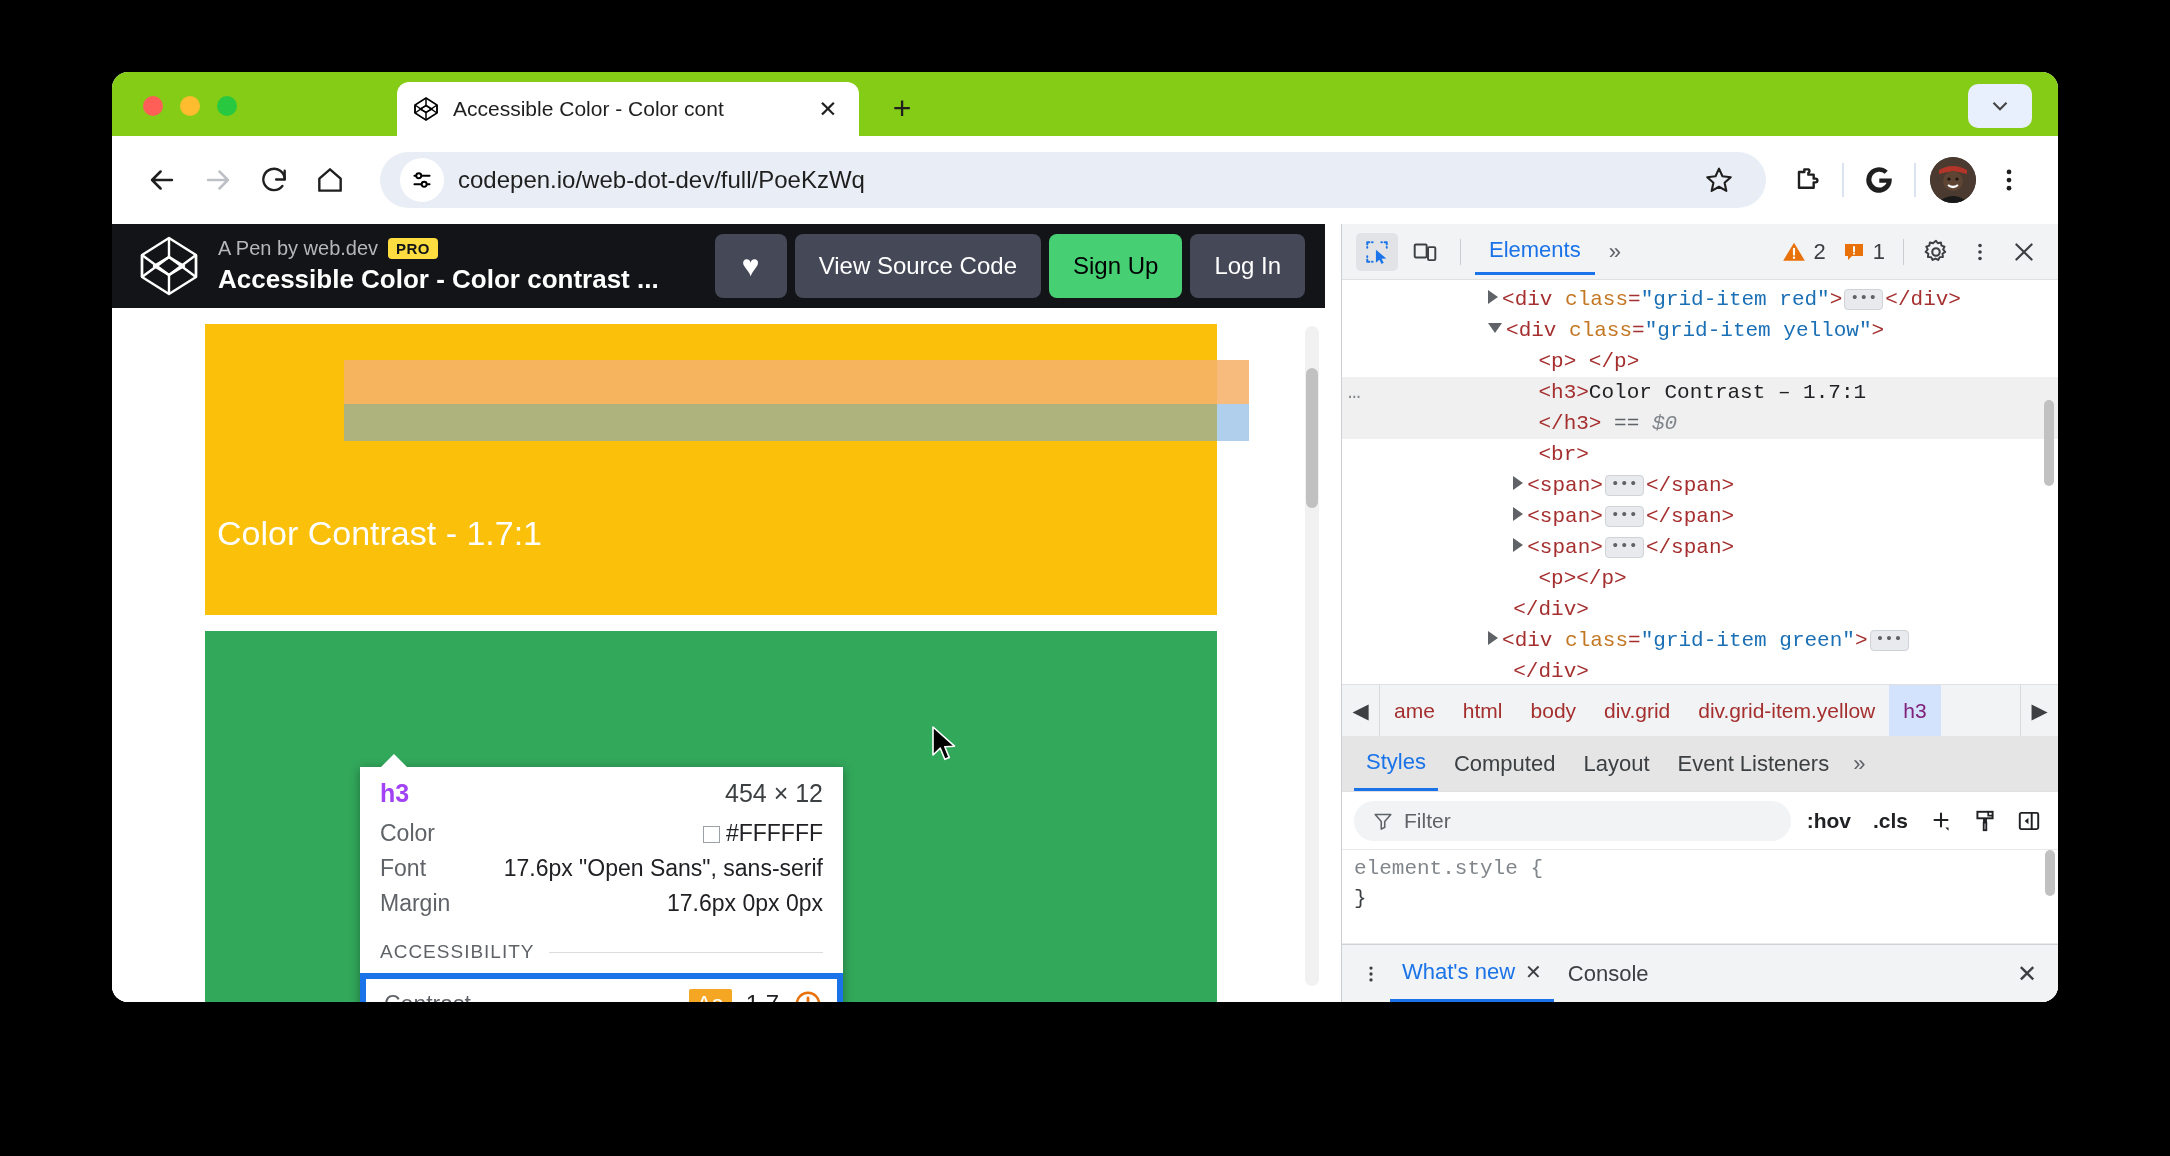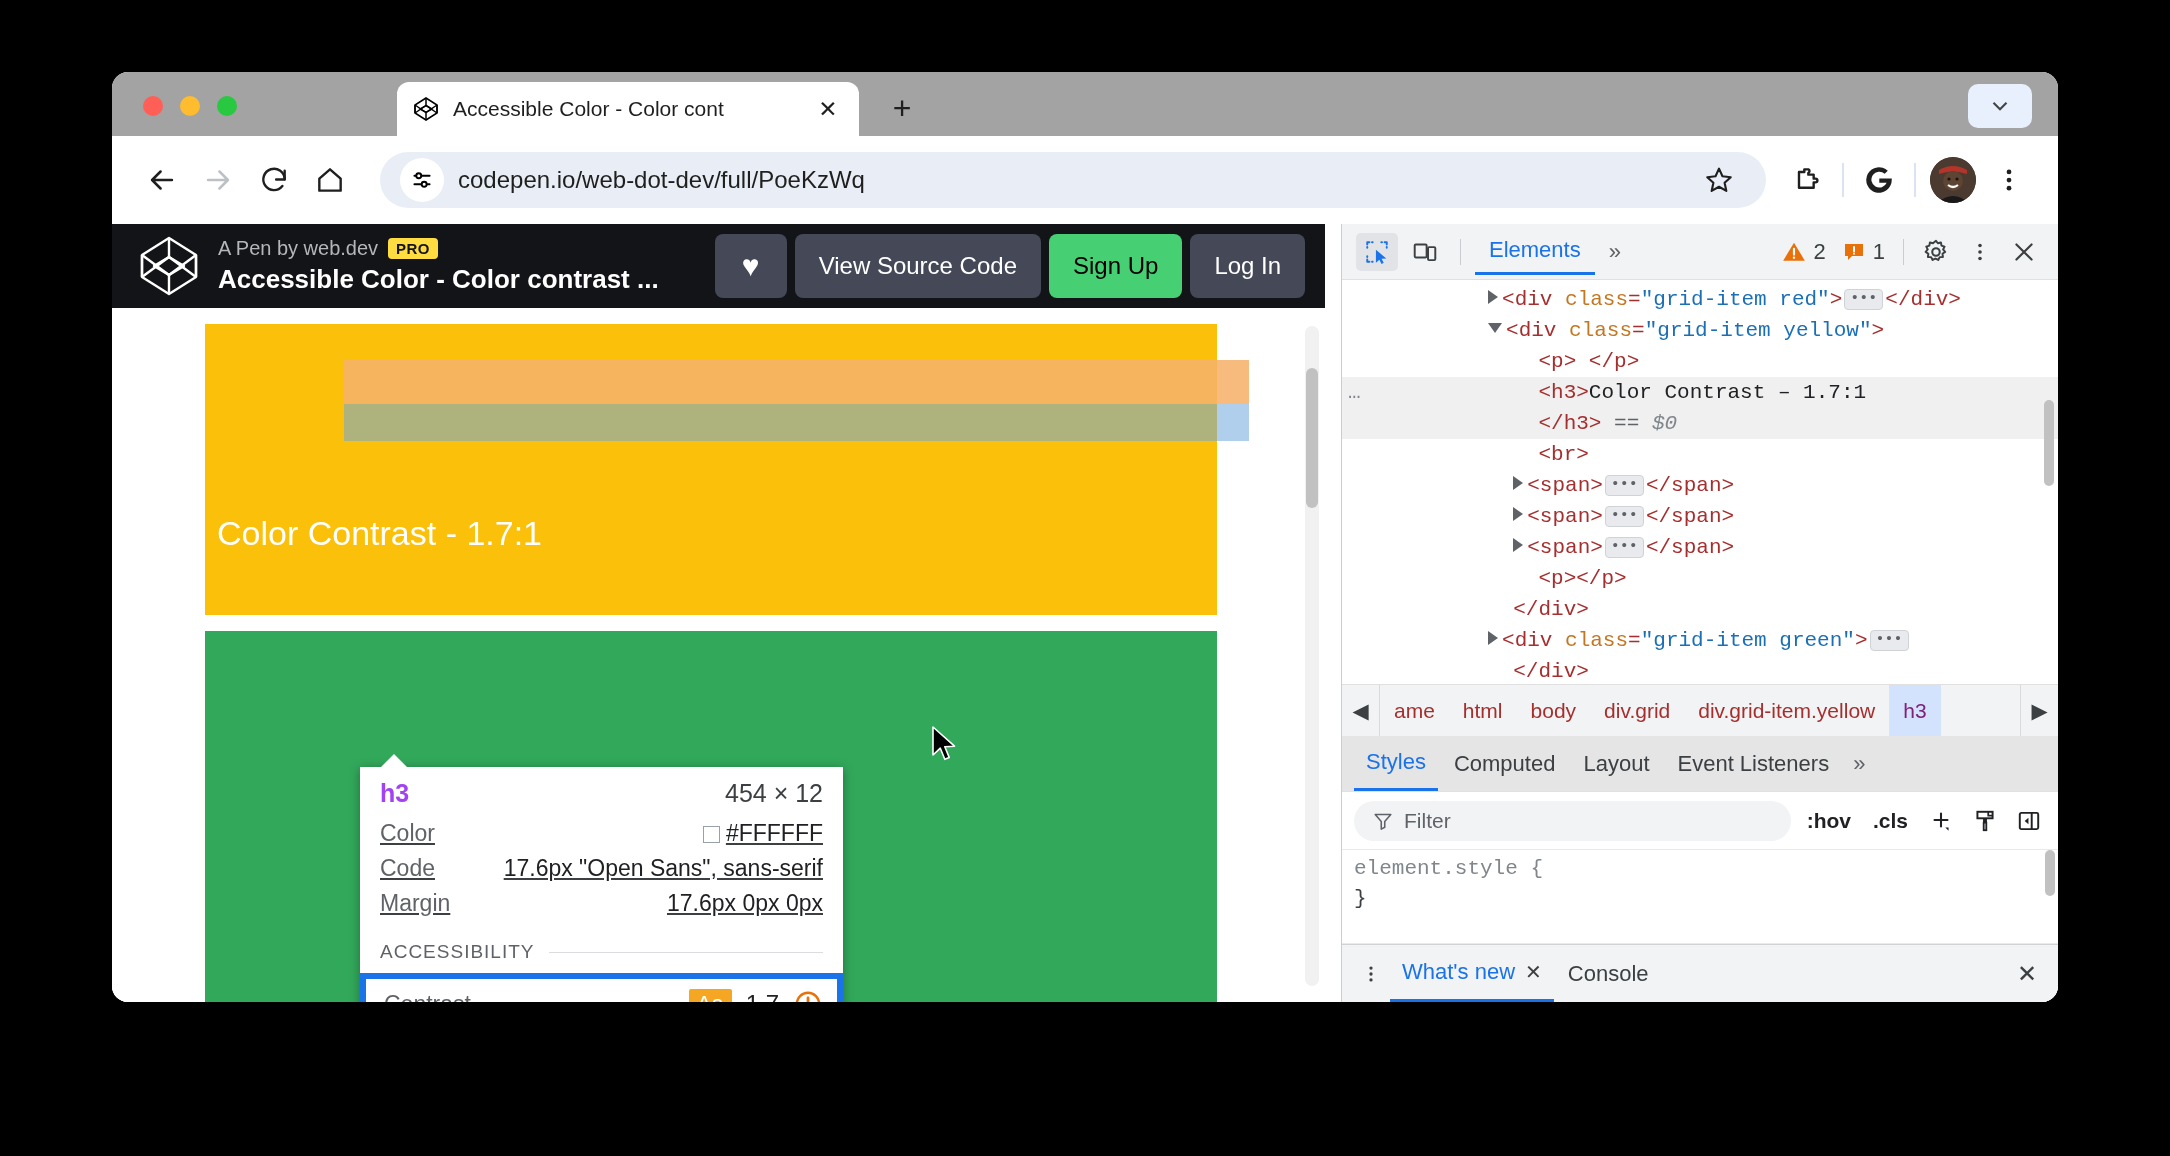--- a/index.html
+++ b/index.html
@@ -18,21 +18,21 @@
     background: #fff;
     border-radius: 16px;
     overflow: hidden;
     box-shadow: 0 4px 28px rgba(0,0,0,.35);
   }
 
   
   #tab-strip {
     position: relative;
     height: 64px;
-    background: #a3a3a3;
+    background: #84cc16;
   }
   .traffic-lights {
     position: absolute; left: 31px; top: 24px;
     display: flex; gap: 17px;
   }
   .traffic-light { width: 20px; height: 20px; border-radius: 50%; }
   .tl-red { background: #ff5f57; }
   .tl-yellow { background: #febc2e; }
   .tl-green { background: #28c840; }
 
@@ -216,21 +216,21 @@
     position: absolute; left: 20px; top: -13px;
     width: 0; height: 0;
     border-left: 14px solid transparent;
     border-right: 14px solid transparent;
     border-bottom: 14px solid #fff;
   }
   .tt-pad { padding: 12px 20px 6px 20px; }
   #tt-header { display: flex; justify-content: space-between; align-items: baseline; margin-bottom: 8px; }
   #tt-tag { color: #a142f4; font-weight: bold; font-size: 25px; }
   #tt-dims { color: #3c4043; font-size: 25px; }
-  .tt-row { display: flex; justify-content: space-between; align-items: center; padding: 4px 0; gap: 16px; text-decoration: underline; }
+  .tt-row { display: flex; justify-content: space-between; align-items: center; padding: 4px 0; gap: 16px; }
   .tt-key { color: #5f6368; white-space: nowrap; }
   .tt-val { color: #202124; text-align: right; white-space: nowrap; }
   .swatch {
     display: inline-block; width: 17px; height: 17px;
     border: 1px solid #9aa0a6; background: #fff;
     margin-right: 6px; vertical-align: -2px;
   }
   #tt-a11y-head {
     display: flex; align-items: center; gap: 14px;
     color: #5f6368; font-size: 19px; letter-spacing: 1px;
@@ -601,21 +601,21 @@
           <div class="tt-pad">
             <div id="tt-header">
               <span id="tt-tag">h3</span>
               <span id="tt-dims">454 × 12</span>
             </div>
             <div class="tt-row">
               <span class="tt-key">Color</span>
               <span class="tt-val"><span class="swatch"></span><span>#FFFFFF</span></span>
             </div>
             <div class="tt-row">
-              <span class="tt-key">Code</span>
+              <span class="tt-key">Font</span>
               <span class="tt-val">17.6px "Open Sans", sans-serif</span>
             </div>
             <div class="tt-row">
               <span class="tt-key">Margin</span>
               <span class="tt-val">17.6px 0px 0px</span>
             </div>
           </div>
 
           <div id="tt-a11y-head">
             <span>ACCESSIBILITY</span>

